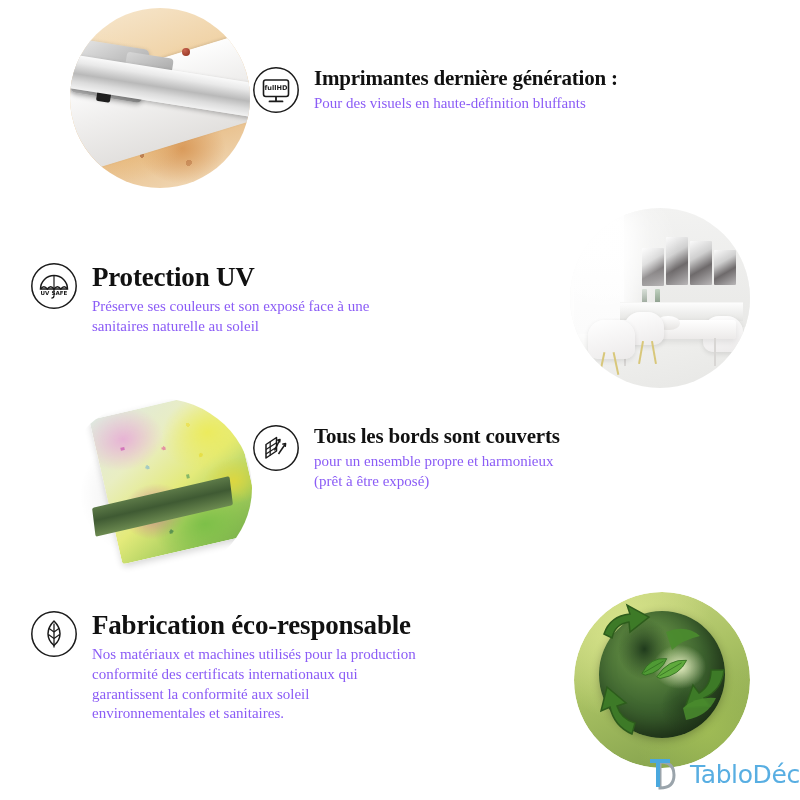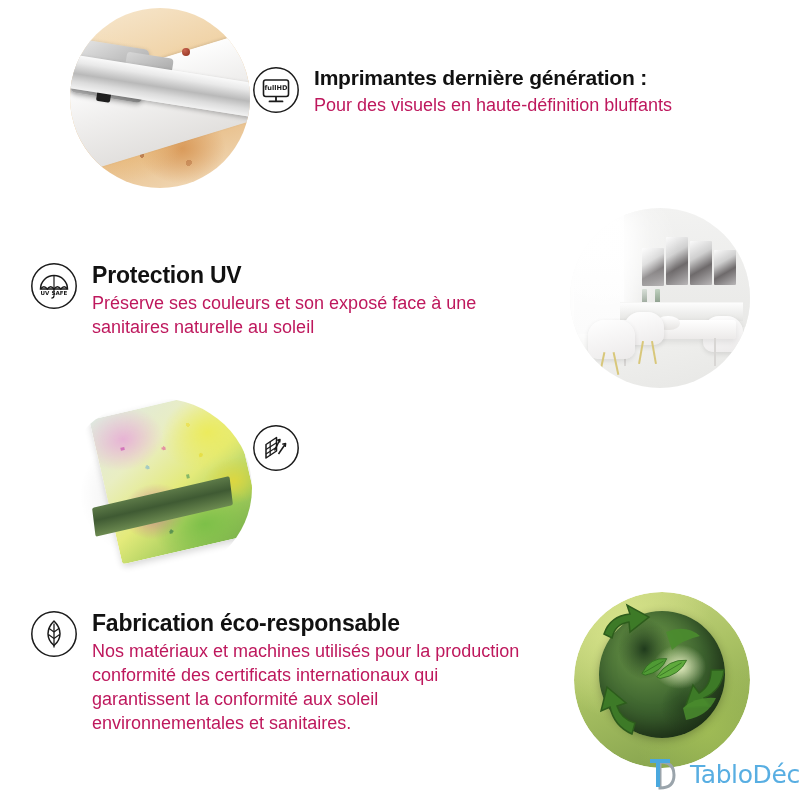--- a/index.html
+++ b/index.html
@@ -27,34 +27,34 @@
     display: flex;
     align-items: flex-start;
   }
   .feat-icon {
     flex: 0 0 auto;
     width: 48px;
     height: 48px;
     margin-right: 14px;
   }
   .feat-icon svg { display: block; width: 48px; height: 48px; }
-  .feat-text { flex: 1 1 auto; }
+  .feat-text { flex: 1 1 auto; font-family: Liberation Serif, serif; }
   .feat-title {
-    font-size: 23px;
+    font-size: 27px;
     font-weight: bold;
     letter-spacing: -0.2px;
     color: #111111;
     line-height: 1.15;
     margin: 0 0 4px 0;
     white-space: nowrap;
   }
   .feat-body {
-    font-size: 18px;
+    font-size: 15px;
     font-weight: normal;
-    color: #be185d;
+    color: #8b5cf6;
     line-height: 1.32;
     margin: 0;
   }
   .feat-body span { display: block; white-space: nowrap; }
 
   
   #feature-printers { left: 252px; top: 66px; width: 520px; }
   #feature-uv       { left: 30px;  top: 262px; width: 500px; }
   #feature-edges    { left: 252px; top: 424px; width: 500px; }
   #feature-eco      { left: 30px;  top: 610px; width: 560px; }
@@ -405,20 +405,27 @@
         <path d="M14 20.5 L24.5 13.5 L24.5 27 L14 34 Z" fill="none" stroke="#1a1a1a" stroke-width="1.5" stroke-linejoin="round"></path>
         <line x1="14" y1="25.5" x2="24.5" y2="18.8" stroke="#1a1a1a" stroke-width="1.2"></line>
         <line x1="14" y1="30" x2="24.5" y2="23.2" stroke="#1a1a1a" stroke-width="1.2"></line>
         <line x1="18.2" y1="17.8" x2="18.2" y2="31.4" stroke="#1a1a1a" stroke-width="1.2"></line>
         <path d="M22.5 26.5 L27.5 16.5" fill="none" stroke="#1a1a1a" stroke-width="1.5"></path>
         <path d="M25.2 16.2 L28 15.6 L27.6 18.5" fill="none" stroke="#1a1a1a" stroke-width="1.5" stroke-linejoin="round"></path>
         <path d="M26.5 30 L33 20.5" fill="none" stroke="#1a1a1a" stroke-width="1.5"></path>
         <path d="M30.3 20.2 L33.6 19.6 L33.2 22.8" fill="none" stroke="#1a1a1a" stroke-width="1.5" stroke-linejoin="round"></path>
       </svg>
     </div>
+    <div class="feat-text">
+      <div class="feat-title">Tous les bords sont couverts</div>
+      <div class="feat-body">
+        <span>pour un ensemble propre et harmonieux</span>
+        <span>(prêt à être exposé)</span>
+      </div>
+    </div>
   </div>
 
   <div class="photo" id="photo-globe">
     <div class="photo-inner">
       <div class="bg"></div>
       <div class="earth"></div>
       <svg class="arrows" viewBox="0 0 176 176" xmlns="http://www.w3.org/2000/svg">
         <g fill="#3d7a27" stroke="#2d5c1c" stroke-width="1.5">
           <path d="M30 42 q6 -18 26 -20 l-3 -9 l22 12 l-19 15 l-1 -10 q-14 2 -17 16 Z"></path>
           <path d="M150 78 q-2 20 -20 28 l6 8 l-25 2 l8 -23 l6 8 q12 -7 12 -23 Z"></path>

